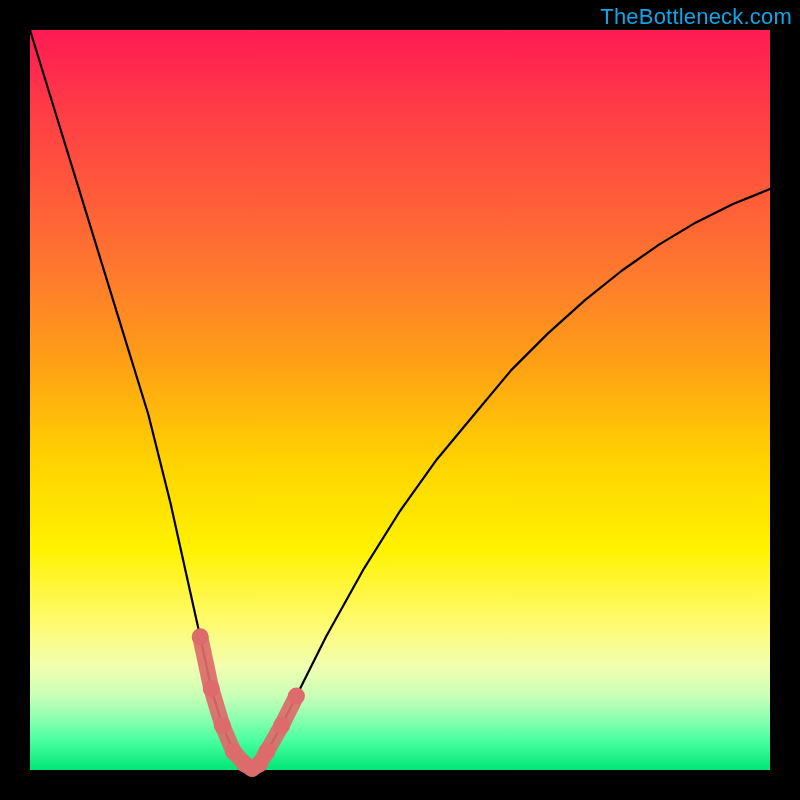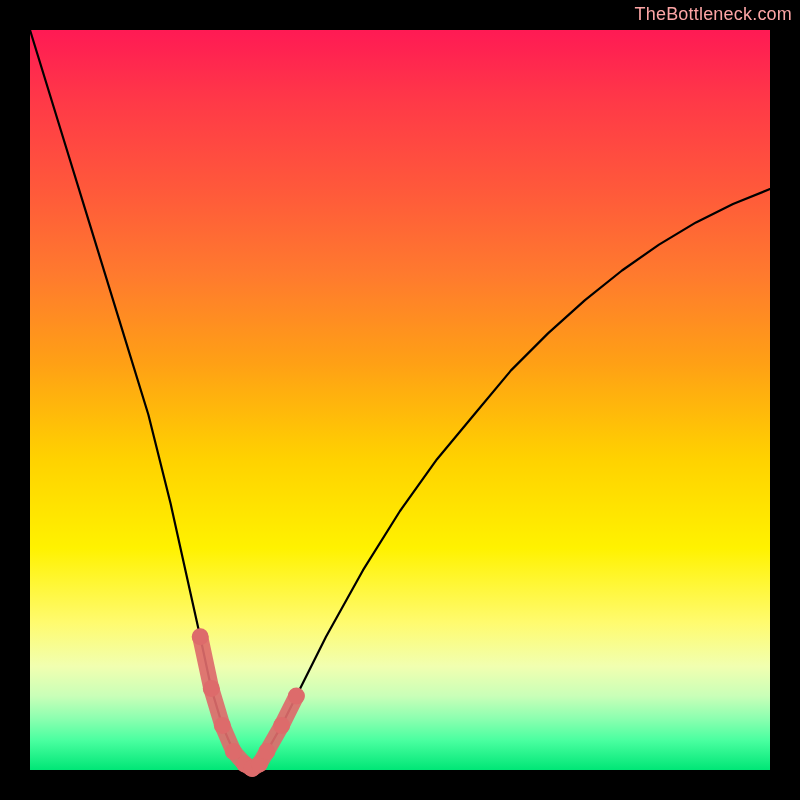--- a/index.html
+++ b/index.html
@@ -44,22 +44,22 @@
     left: 0;
     top: 0;
     width: 740px;
     height: 740px;
     overflow: visible;
   }
   .watermark {
     position: absolute;
     top: 4px;
     right: 8px;
-    color: #fca5a5;
-    font-size: 18px;
+    color: #0ea5e9;
+    font-size: 22px;
     font-weight: 400;
     letter-spacing: 0.2px;
     user-select: none;
   }
 </style>
 </head>
 <body>
 
 <div class="frame">
   <div class="watermark">TheBottleneck.com</div>

